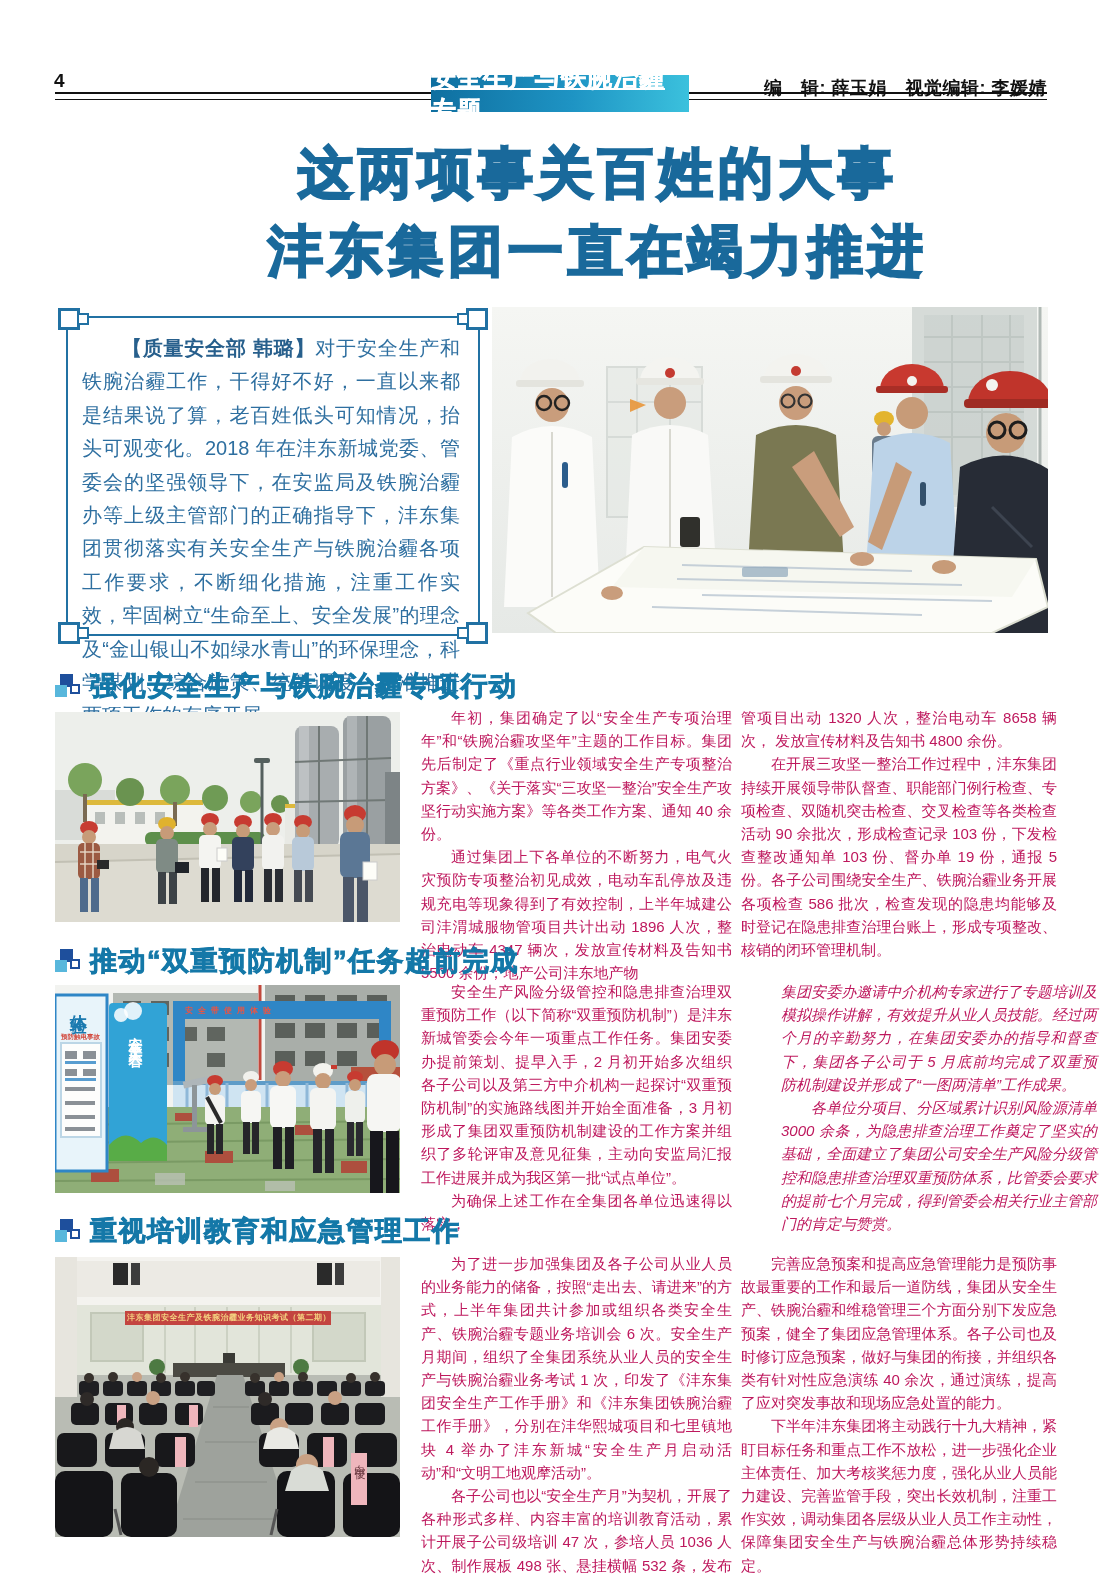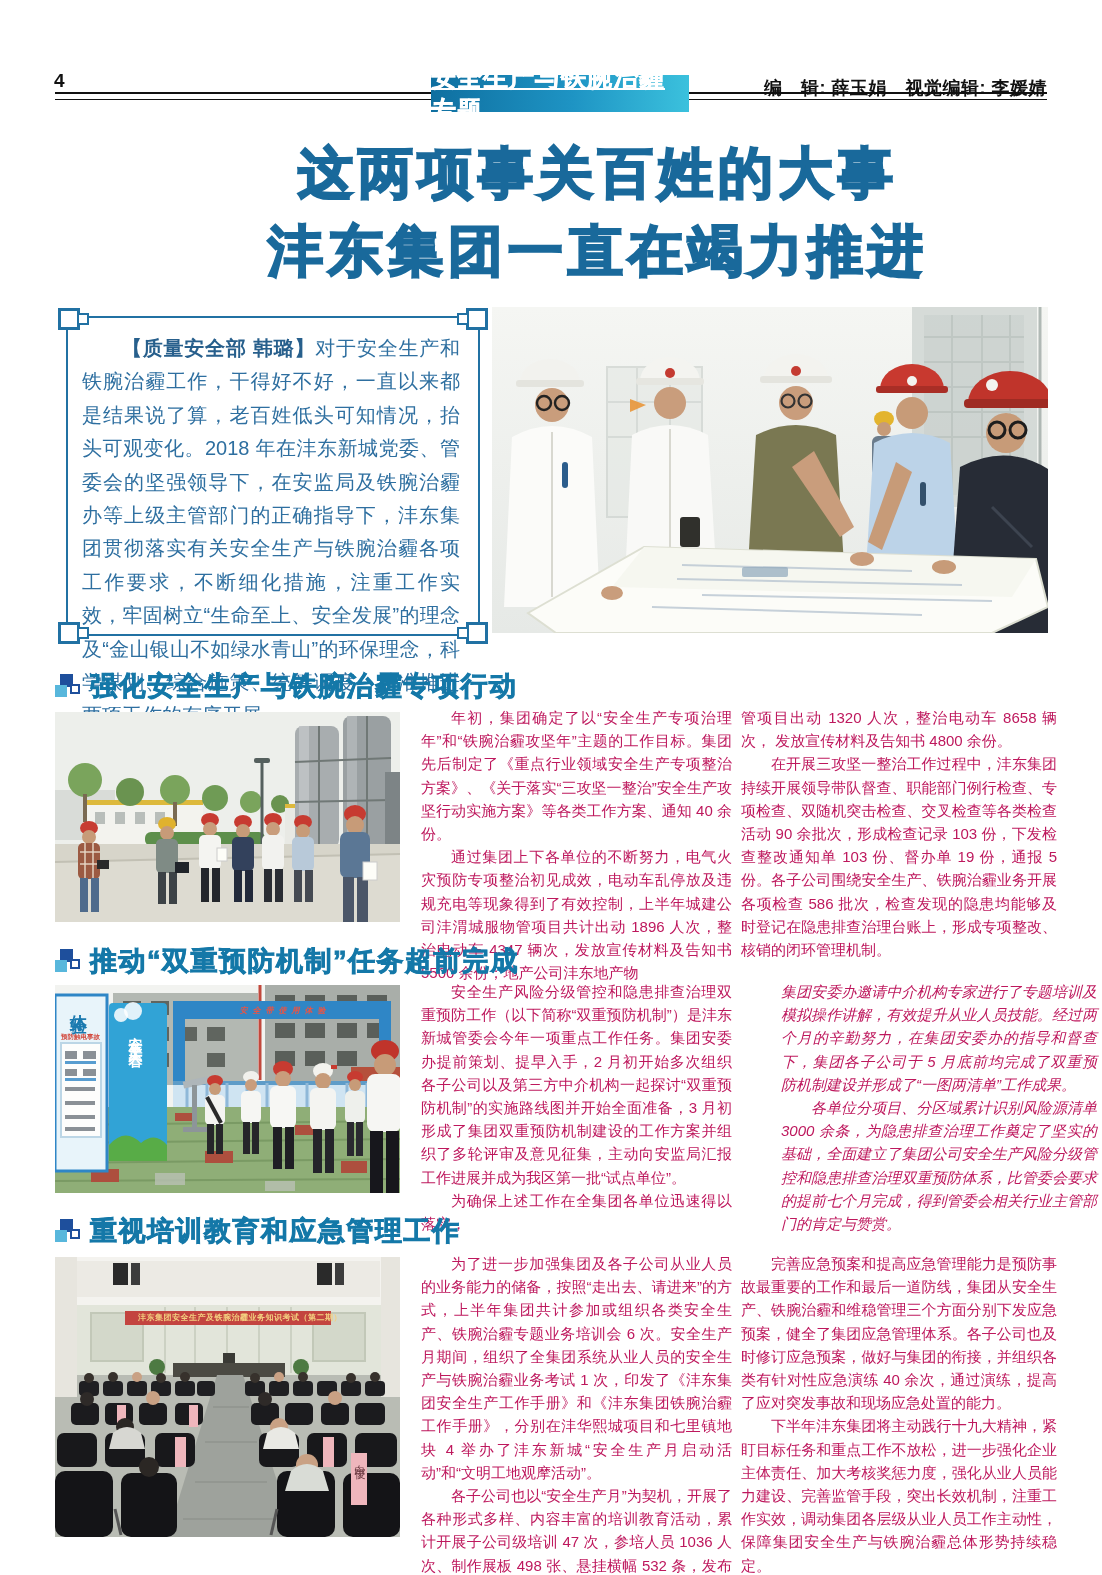--- a/index.html
+++ b/index.html
@@ -487,21 +487,21 @@
         <ellipse cx="330" cy="66" rx="14" ry="11" fill="#c0342b"></ellipse>
           <circle cx="330" cy="80" r="11" fill="#c79b78"></circle>
         <rect x="312" y="89" width="34" height="58" rx="8" fill="#f6f6f3"></rect>
         <rect x="315" y="146" width="13" height="62" fill="#17171c"></rect>
           <rect x="331" y="146" width="13" height="62" fill="#17171c"></rect>
       </g>
     </svg>
     <div class="overlay vtext" style="left:12px;top:16px;font-size:17px;font-weight:bold;color:#1b7ab0;letter-spacing:4px;">体验</div>
     <div class="overlay" style="left:6px;top:48px;font-size:6.5px;color:#d2483c;font-weight:bold;">预防触电事故</div>
     <div class="overlay vtext" style="left:72px;top:40px;font-size:14px;font-weight:bold;color:#ffffff;letter-spacing:3px;height:134px;">安全生产人人管</div>
-    <div class="overlay" style="left:130px;top:20px;width:200px;text-align:center;font-size:8px;font-weight:bold;color:#e85545;letter-spacing:5px;font-style:italic;">安全带使用体验</div>
+    <div class="overlay" style="left:130px;top:20px;width:200px;text-align:left;font-size:8px;font-weight:bold;color:#e85545;letter-spacing:5px;">安全带使用体验</div>
   </div>
 
   <div class="abs col" style="left:421px;top:980px;width:311px;">
     <p class="ind">安全生产风险分级管控和隐患排查治理双重预防工作（以下简称“双重预防机制”）是沣东新城管委会今年一项重点工作任务。集团安委办提前策划、提早入手，2 月初开始多次组织各子公司以及第三方中介机构一起探讨“双重预防机制”的实施路线图并开始全面准备，3 月初形成了集团双重预防机制建设的工作方案并组织了多轮评审及意见征集，主动向安监局汇报工作进展并成为我区第一批“试点单位”。</p>
     <p class="ind">为确保上述工作在全集团各单位迅速得以落实，</p>
   </div>
   <div class="abs col" style="left:781px;top:980px;width:316px;font-style:italic;">
     <p>集团安委办邀请中介机构专家进行了专题培训及模拟操作讲解，有效提升从业人员技能。经过两个月的辛勤努力，在集团安委办的指导和督查下，集团各子公司于 5 月底前均完成了双重预防机制建设并形成了“一图两清单”工作成果。</p>
     <p class="ind">各单位分项目、分区域累计识别风险源清单 3000 余条，为隐患排查治理工作奠定了坚实的基础，全面建立了集团公司安全生产风险分级管控和隐患排查治理双重预防体系，比管委会要求的提前七个月完成，得到管委会相关行业主管部门的肯定与赞赏。</p>
   </div>
@@ -623,21 +623,21 @@
       <g stroke="#555" stroke-width="3">
         <line x1="60" y1="252" x2="66" y2="278"></line>
           <line x1="222" y1="252" x2="216" y2="278"></line>
       </g>
       <circle cx="252" cy="208" r="11" fill="#c9a184"></circle>
       <path d="M236 214 q16 -14 32 0 l6 20 h-44 z" fill="#d9dcd6"></path>
       <circle cx="94" cy="210" r="10" fill="#2b2724"></circle>
 
       <rect x="296" y="196" width="16" height="52" fill="#efb6bc"></rect>
     </svg>
-    <div class="overlay" style="left:83px;top:55px;width:202px;height:12px;font-size:8px;font-weight:bold;color:#f3cf7f;letter-spacing:0.5px;white-space:nowrap;overflow:hidden;">沣东集团安全生产及铁腕治霾业务知识考试（第二期）</div>
+    <div class="overlay" style="left:72px;top:55px;width:202px;height:12px;font-size:8px;font-weight:bold;color:#f3cf7f;letter-spacing:0.5px;white-space:nowrap;overflow:hidden;">沣东集团安全生产及铁腕治霾业务知识考试（第二期）</div>
     <div class="overlay vtext" style="left:297px;top:199px;font-size:11px;color:#6e3d44;letter-spacing:2px;">白宇俊</div>
   </div>
 
   <div class="abs col" style="left:421px;top:1252px;width:311px;">
     <p class="ind">为了进一步加强集团及各子公司从业人员的业务能力的储备，按照“走出去、请进来”的方式，上半年集团共计参加或组织各类安全生产、铁腕治霾专题业务培训会 6 次。安全生产月期间，组织了全集团系统从业人员的安全生产与铁腕治霾业务考试 1 次，印发了《沣东集团安全生产工作手册》和《沣东集团铁腕治霾工作手册》，分别在沣华熙城项目和七里镇地块 4 举办了沣东新城“安全生产月启动活动”和“文明工地观摩活动”。</p>
     <p class="ind">各子公司也以“安全生产月”为契机，开展了各种形式多样、内容丰富的培训教育活动，累计开展子公司级培训 47 次，参培人员 1036 人次、制作展板 498 张、悬挂横幅 532 条，发布各种报道 76 条。</p>
   </div>
   <div class="abs col" style="left:741px;top:1252px;width:316px;">
     <p class="ind">完善应急预案和提高应急管理能力是预防事故最重要的工作和最后一道防线，集团从安全生产、铁腕治霾和维稳管理三个方面分别下发应急预案，健全了集团应急管理体系。各子公司也及时修订应急预案，做好与集团的衔接，并组织各类有针对性应急演练 40 余次，通过演练，提高了应对突发事故和现场应急处置的能力。</p>
     <p class="ind">下半年沣东集团将主动践行十九大精神，紧盯目标任务和重点工作不放松，进一步强化企业主体责任、加大考核奖惩力度，强化从业人员能力建设、完善监管手段，突出长效机制，注重工作实效，调动集团各层级从业人员工作主动性，保障集团安全生产与铁腕治霾总体形势持续稳定。</p>

